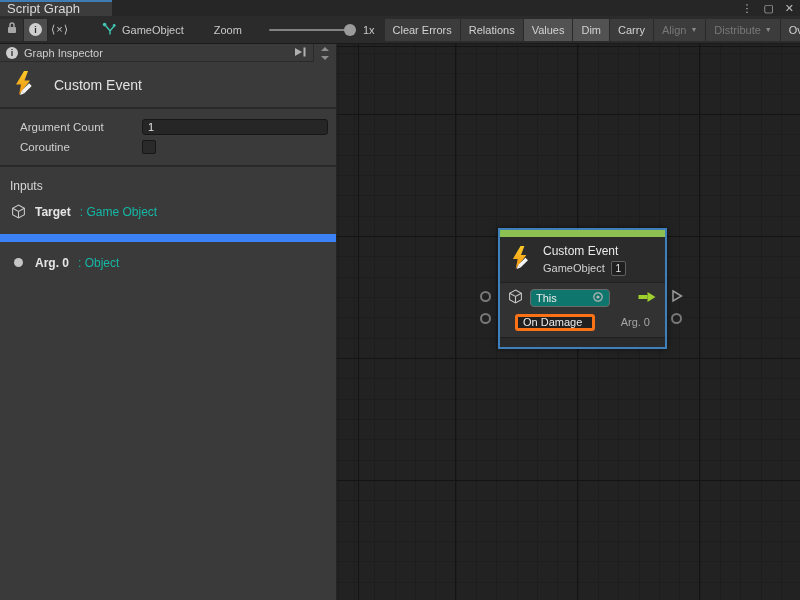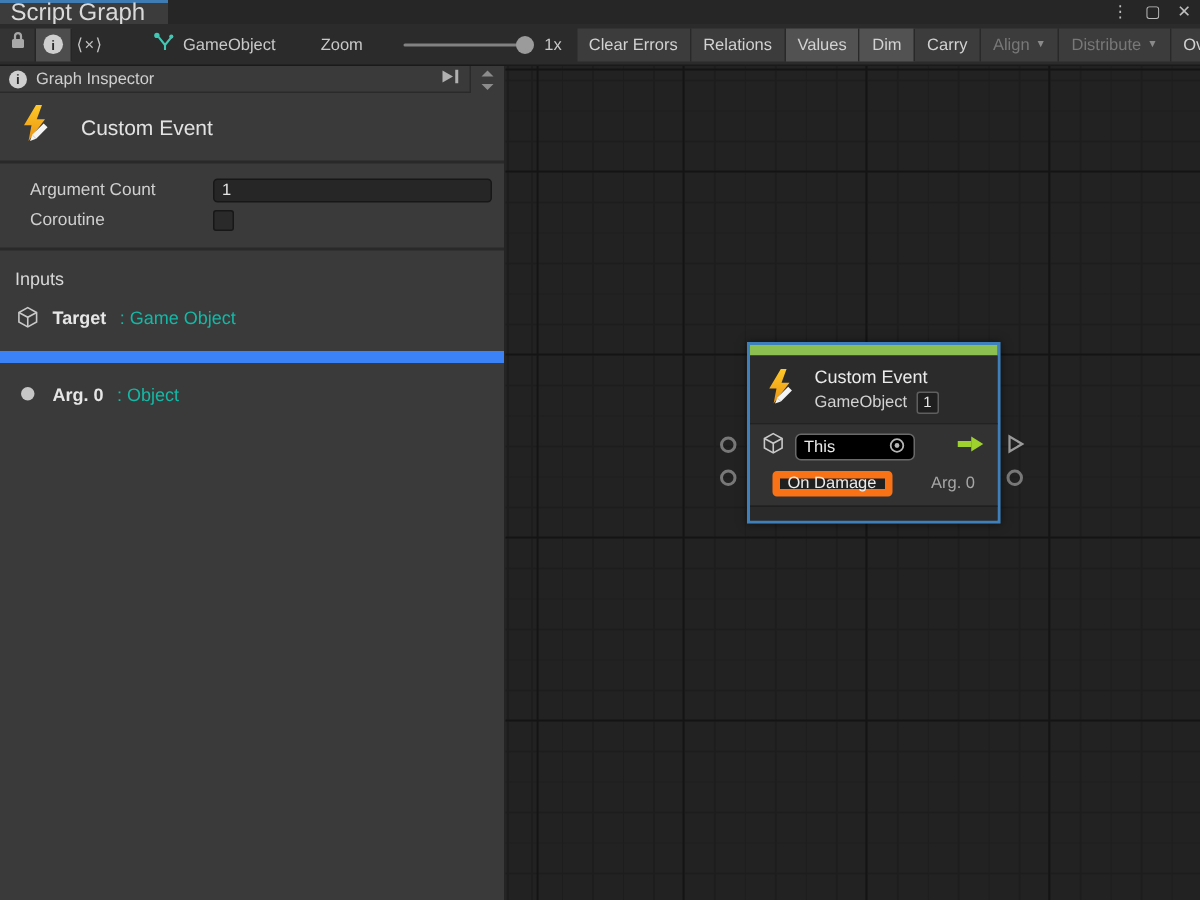--- a/index.html
+++ b/index.html
@@ -10,21 +10,21 @@
     position:relative;
     color:#d2d2d2;
     -webkit-font-smoothing:antialiased;
   }
 
   
   .titlebar { position:absolute; top:0; left:0; right:0; height:16px; background:#262626; }
   .tab {
     position:absolute; left:0; top:0; width:112px; height:16px;
     background:#3c3c3c; border-top:2px solid #3f7cb4;
-    color:#dadada; font-size:16px; line-height:13px; padding-left:7px;
+    color:#dadada; font-size:13px; line-height:13px; padding-left:7px;
   }
   .win-controls { position:absolute; right:6px; top:0; height:16px; display:flex; align-items:center; gap:11px; color:#bdbdbd; font-size:11px; }
   .win-controls span { cursor:default; line-height:16px; }
 
   
   .toolbar {
     position:absolute; top:16px; left:0; right:0; height:28px;
     background:#2b2b2b; border-bottom:1px solid #1a1a1a;
     display:flex; align-items:center; overflow:hidden; white-space:nowrap;
   }
@@ -113,26 +113,26 @@
   .node-header { height:46px; display:flex; align-items:center; gap:9px; padding:0 9px; background:#2b2b2b; border-bottom:1px solid #222222; }
   .node-title { font-size:12px; color:#eaeaea; margin-bottom:3px; }
   .node-sub { display:flex; align-items:center; gap:6px; font-size:11px; color:#d2d2d2; }
   .arg-box {
     min-width:15px; height:15px; background:#1f1f1f; border:1px solid #5f5f5f; border-radius:2px;
     display:flex; align-items:center; justify-content:center; font-size:10px; color:#e6e6e6; padding:0 3px;
   }
   .node-body { background:#323232; padding:3px 8px; }
   .node-row { height:24px; display:flex; align-items:center; gap:7px; }
   .this-select {
-    width:80px; height:18px; background:#000000; border:1px solid #6a6a6a; border-radius:4px;
+    width:80px; height:18px; background:#0f766e; border:1px solid #6a6a6a; border-radius:4px;
     display:flex; align-items:center; padding:0 5px; font-size:11px; color:#ececec;
   }
   .this-select .lbl { flex:1; }
   .name-field {
-    width:80px; height:17px; background:#202020; border:5px solid #f97316; border-radius:3px;
+    width:80px; height:17px; background:#202020; border:3px solid #f97316; border-radius:3px;
     display:flex; align-items:center; padding:0 5px; font-size:11px; color:#ececec;
   }
   .arg-lbl { margin-left:auto; font-size:11px; color:#a6a6a6; }
   .push-right { margin-left:auto; }
   .node-footer { height:10px; background:#2a2a2a; border-top:1px solid #1f1f1f; }
 
   .ext-port-circle {
     position:absolute; width:11px; height:11px; border:2px solid #787878; border-radius:50%;
   }
 </style>

